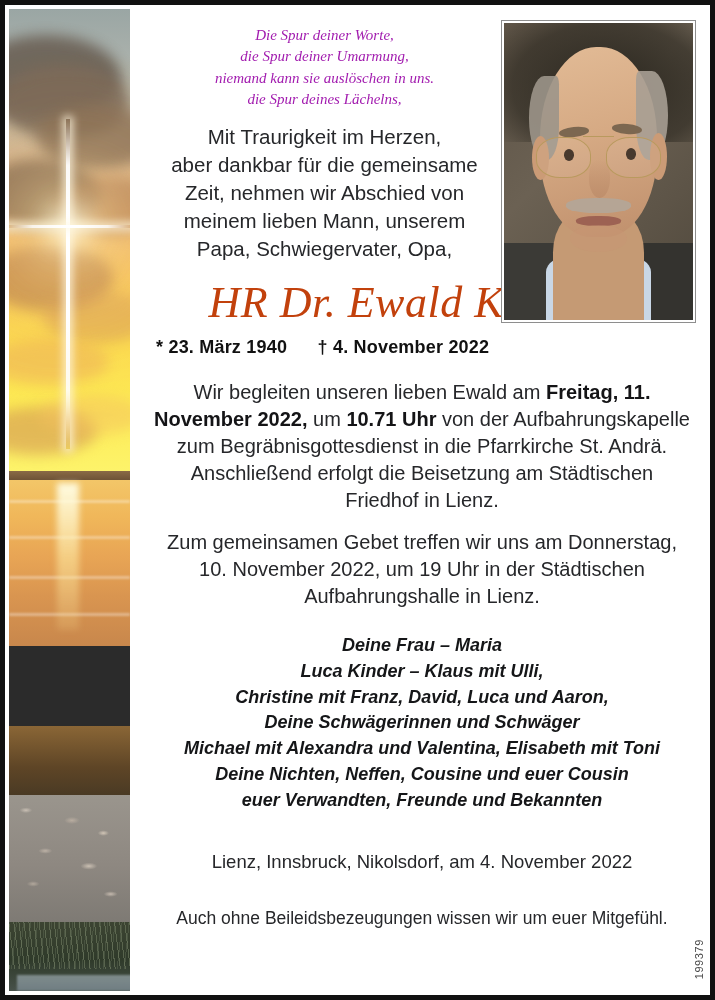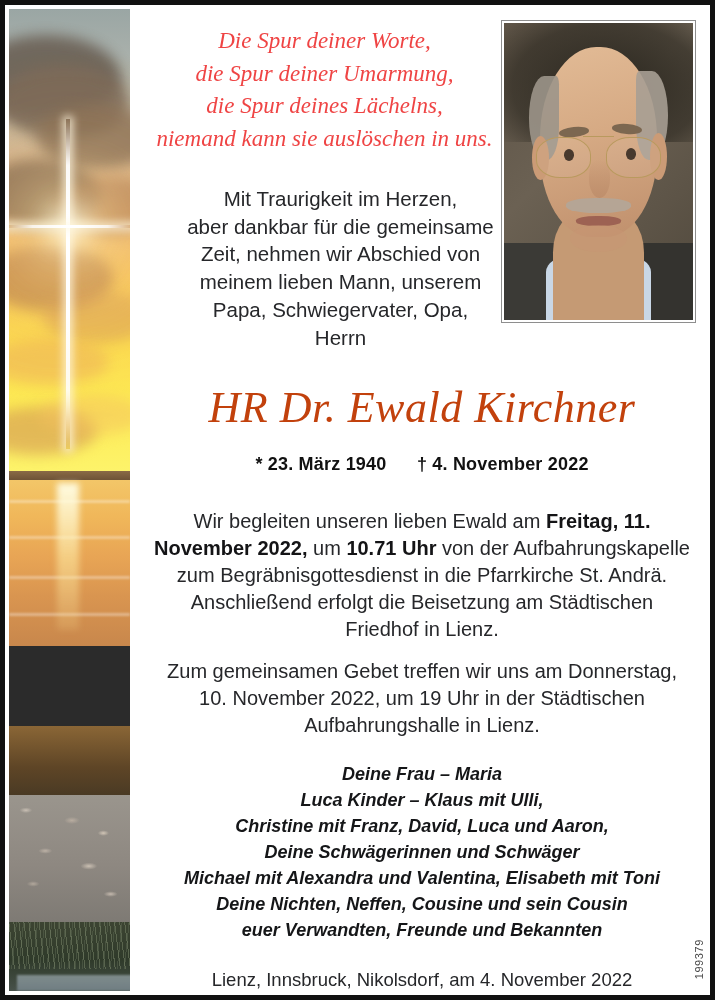--- a/index.html
+++ b/index.html
@@ -321,30 +321,30 @@
   }
 
   
   .poem {
     width: 345px;
     margin: 0;
     padding: 16px 0 0 0;
     text-align: center;
     font-family: "Liberation Serif", serif;
     font-style: italic;
-    font-size: 23px;
+    font-size: 15px;
     line-height: 1.42;
-    color: #ef4444;
+    color: #a21caf;
   }
   .poem div { white-space: nowrap; }
 
   
   .lead {
     width: 345px;
-    margin: 16px;
+    margin: 0;
     padding-top: 13px;
     text-align: center;
     font-size: 20.5px;
     line-height: 1.36;
     color: #26272a;
   }
   .lead div { white-space: nowrap; }
 
   
   .name {
@@ -353,23 +353,23 @@
     text-align: center;
     font-family: "Liberation Serif", serif;
     font-style: italic;
     font-weight: 400;
     font-size: 44px;
     line-height: 1.05;
     letter-spacing: .5px;
     color: #c2410c;
   }
   .dates {
-    margin: 16px;
+    margin: 4px;
     padding-top: 7px;
-    text-align: center;
+    text-align: left;
     font-size: 18px;
     font-weight: 700;
     letter-spacing: .2px;
     color: #111111;
   }
   .dates .gap { display: inline-block; width: 20px; }
 
   .para {
     margin: 0;
     padding-top: 17px;
@@ -388,21 +388,21 @@
     text-align: center;
     font-size: 18px;
     font-weight: 700;
     font-style: italic;
     line-height: 1.44;
     color: #151618;
   }
   .family div { white-space: nowrap; }
 
   .places {
-    margin: 5px;
+    margin: 16px;
     padding-top: 21px;
     text-align: center;
     font-size: 18.5px;
     color: #26272a;
   }
   .closing {
     margin: 0;
     padding-top: 19px;
     text-align: center;
     font-size: 17.5px;
@@ -487,31 +487,30 @@
         <div class="p-bridge"></div>
         <div class="p-nose"></div>
         <div class="p-stache"></div>
         <div class="p-mouth"></div>
         <div class="p-chin"></div>
       </div>
 
       <div class="poem">
         <div>Die Spur deiner Worte,</div>
         <div>die Spur deiner Umarmung,</div>
+        <div>niemand kann sie auslöschen in uns.</div>
         <div>die Spur deines Lächelns,</div>
-        <div>niemand kann sie auslöschen in uns.</div>
       </div>
 
       <div class="lead">
         <div>Mit Traurigkeit im Herzen,</div>
         <div>aber dankbar für die gemeinsame</div>
         <div>Zeit, nehmen wir Abschied von</div>
         <div>meinem lieben Mann, unserem</div>
         <div>Papa, Schwiegervater, Opa,</div>
-        <div>Herrn</div>
       </div>
 
       <h1 class="name">HR Dr. Ewald Kirchner</h1>
 
       <div class="dates">
         <span>*</span>
         <span>23. März 1940</span>
         <span class="gap"></span>
         <span>†</span>
         <span>4. November 2022</span>
@@ -530,21 +529,21 @@
         <span>in der Städtischen Aufbahrungshalle in Lienz.</span>
       </p>
 
 
       <div class="family">
         <div>Deine Frau – Maria</div>
         <div>Luca Kinder – Klaus mit Ulli,</div>
         <div>Christine mit Franz, David, Luca und Aaron,</div>
         <div>Deine Schwägerinnen und Schwäger</div>
         <div>Michael mit Alexandra und Valentina, Elisabeth mit Toni</div>
-        <div>Deine Nichten, Neffen, Cousine und sein Cousin</div>
+        <div>Deine Nichten, Neffen, Cousine und euer Cousin</div>
         <div>euer Verwandten, Freunde und Bekannten</div>
       </div>
 
       <p class="places">Lienz, Innsbruck, Nikolsdorf, am 4. November 2022</p>
       <p class="closing">Auch ohne Beileidsbezeugungen wissen wir um euer Mitgefühl.</p>
 
       <div class="ref">199379</div>
     </div>
   </div>
 </div>

